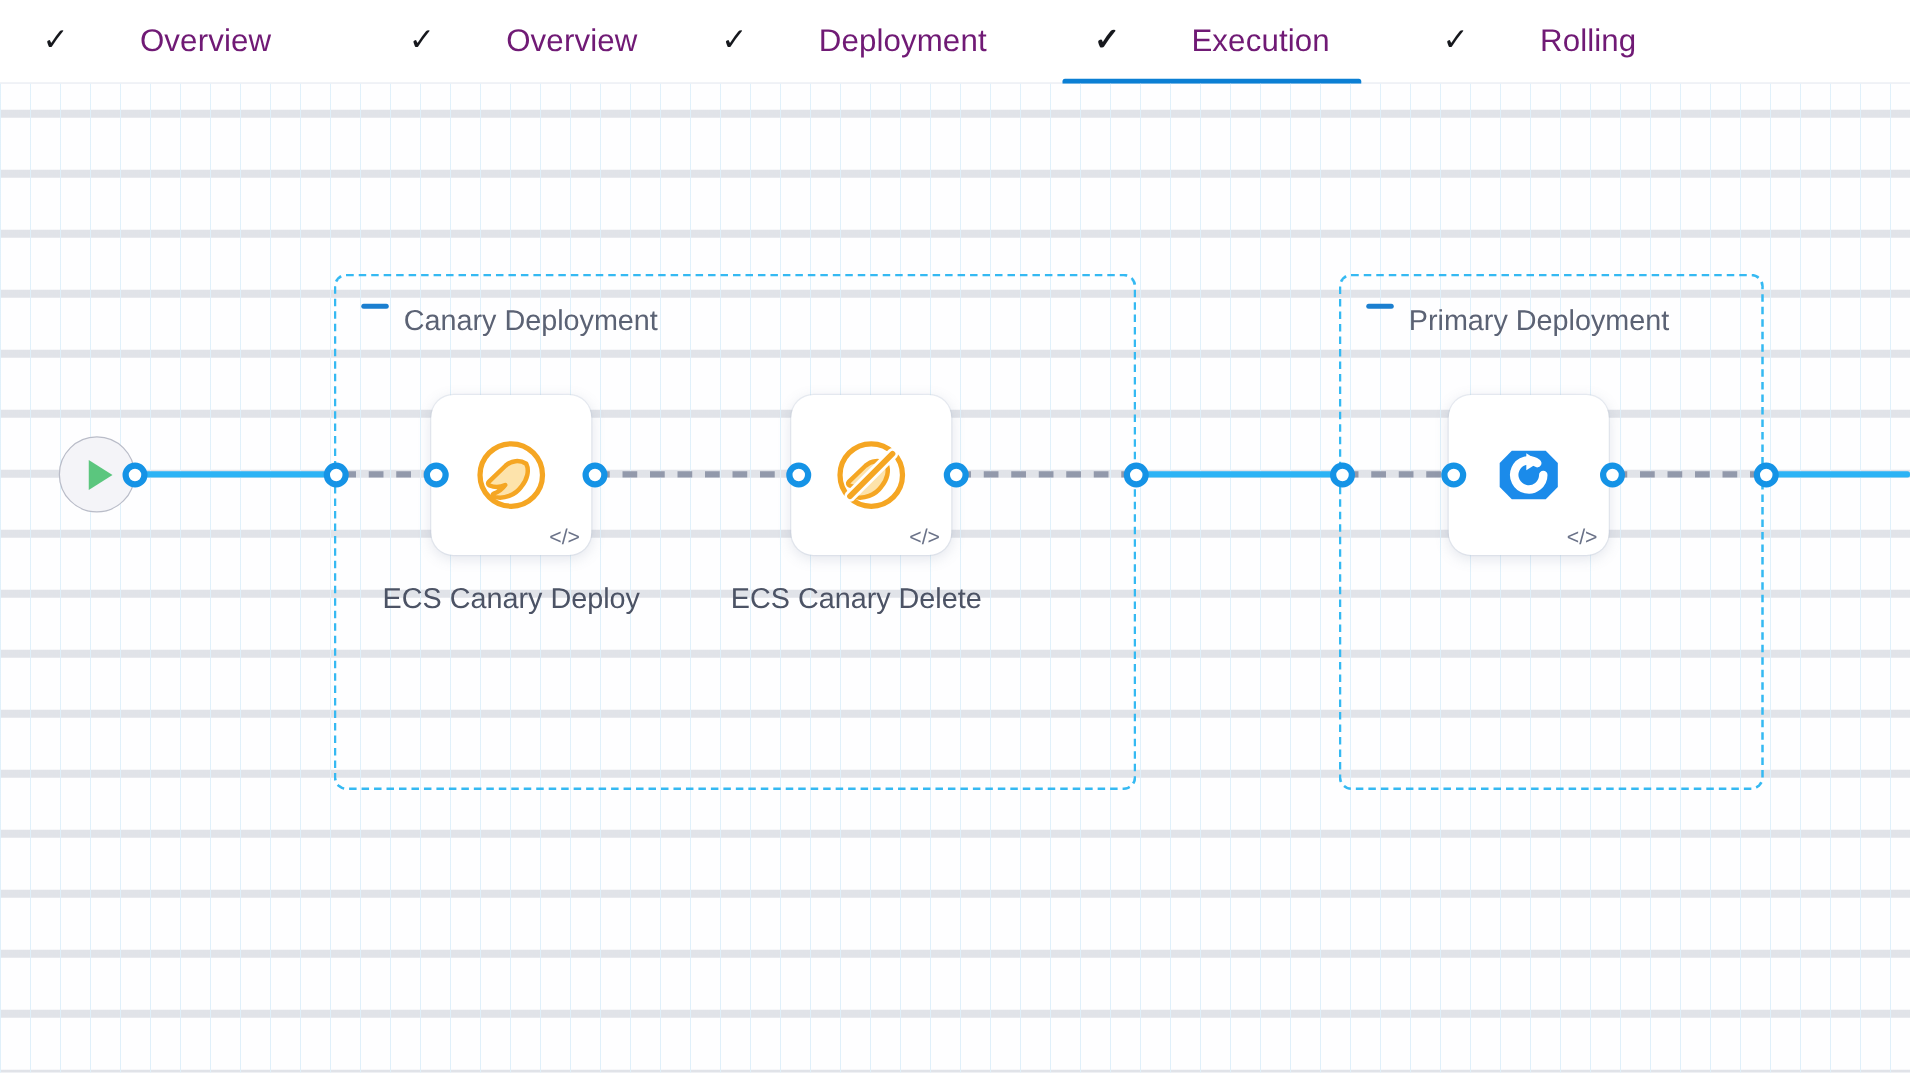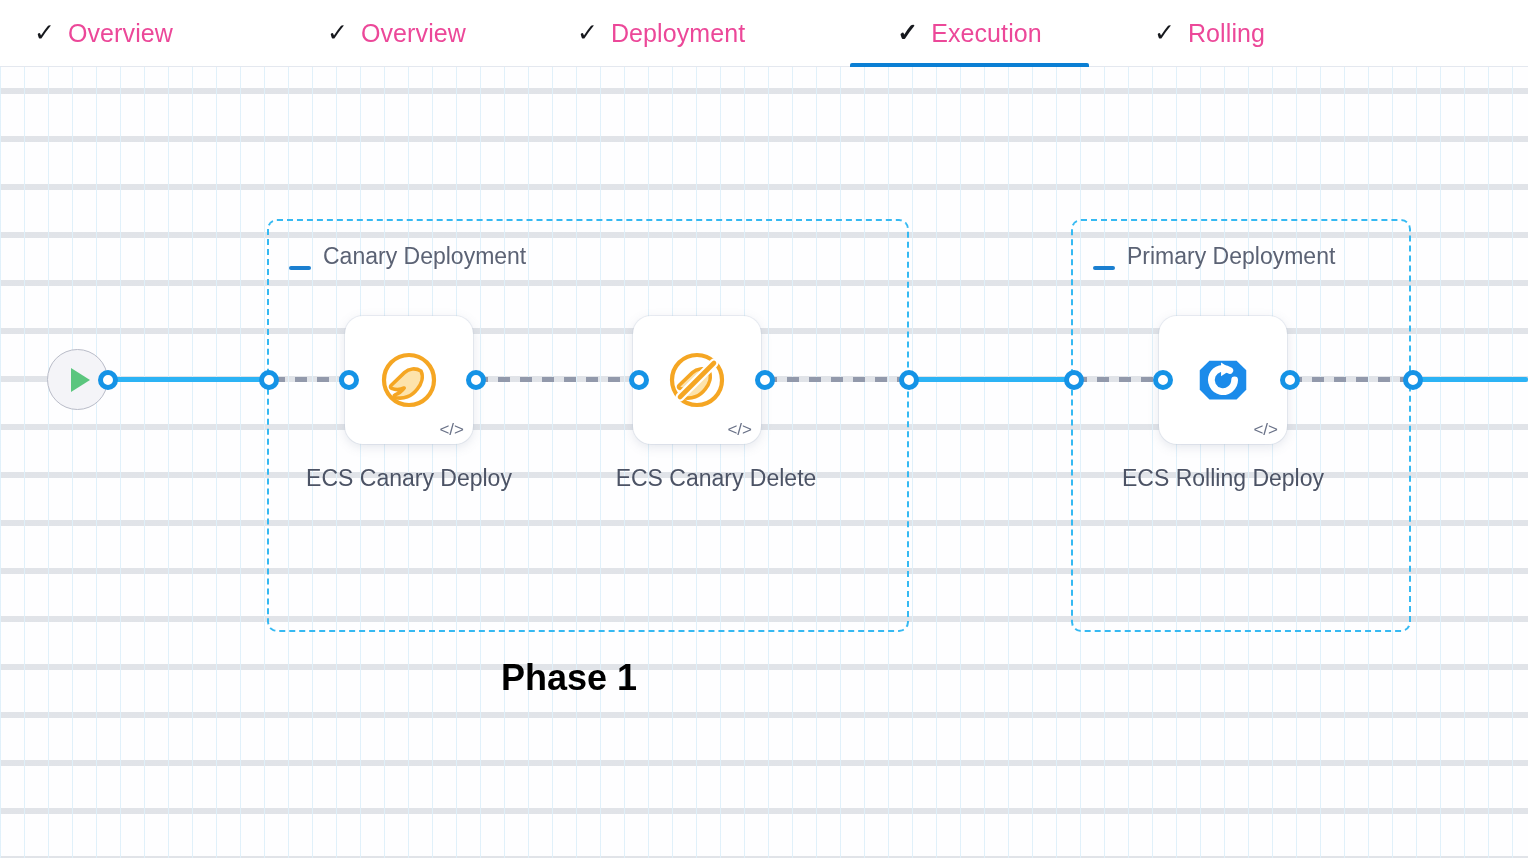--- a/index.html
+++ b/index.html
@@ -38,23 +38,24 @@
   .tab .check {
     font-size: 25px;
     line-height: 1;
     color: #16181d;
     font-weight: 400;
     display: inline-block;
     transform: translateY(-1px);
   }
   .tab .tab-label {
     font-size: 25px;
-    color: #ec4899;
+    color: #701a75;
     letter-spacing: 0.1px;
     white-space: nowrap;
+    margin-left: 44px;
   }
   .tab.active .tab-label { font-weight: normal; }
   .tab.active .check { font-weight: bold; }
   .tab .underline {
     position: absolute;
     left: 0;
     right: 0;
     bottom: 0;
     height: 4px;
     background: #0b7fd4;
@@ -140,21 +141,21 @@
     border-radius: 10px;
     box-sizing: border-box;
     background: transparent;
     z-index: 2;
   }
   .group-header {
     position: absolute;
     top: 24px;
     left: 22px;
     display: flex;
-    align-items: flex-end;
+    align-items: flex-start;
     gap: 12px;
     z-index: 3;
     cursor: pointer;
   }
   .group-collapse {
     display: inline-block;
     width: 22px;
     height: 4px;
     background: #1b7fd0;
     border-radius: 2px;
@@ -319,30 +320,28 @@
                  C44.9 35.5 46.6 28.4 44 23z" fill="#fde3ab"></path>
         <path d="M44 23c-5.4-3.4-12-2.6-16.6 1.6L14 37.5c-0.9 0.9-0.6 2.4 0.6 2.9 4 1.6 8.6 1.5 12.6-0.4
                  -2.3 3.2-5.5 5.6-9.2 6.9-1.3 0.5-1.2 2.3 0.1 2.6 8.3 2 17-1.2 22-8.2
                  C44.9 35.5 46.6 28.4 44 23z" fill="none" stroke="#f5a623" stroke-width="3.6" stroke-linejoin="round"></path>
         <line x1="15" y1="49" x2="49" y2="15" stroke="#ffffff" stroke-width="9" stroke-linecap="round"></line>
         <line x1="15" y1="49" x2="49" y2="15" stroke="#f5a623" stroke-width="4.6" stroke-linecap="round"></line>
       </svg>
     </div>
     <span class="code-badge">&lt;/&gt;</span>
   </div>
-  <div class="node-label" style="left:601px;top:391px;">ECS Canary Delete</div>
+  <div class="node-label" style="left:570px;top:391px;">ECS Canary Delete</div>
 
   <div class="node" style="left:1159px;top:249px;">
     <div class="node-icon-wrap">
       <svg width="62" height="62" viewBox="0 0 64 64">
         <path d="M18 12h28l10 10v20L46 52H18L8 42V22z" fill="#1b8bea"></path>
         <path d="M44 32a12 12 0 1 1-5-9.8" fill="none" stroke="#ffffff" stroke-width="7" stroke-linecap="round"></path>
         <path d="M30 14l11 7-11 7z" fill="#ffffff"></path>
         <path d="M44 30v10" stroke="#1b8bea" stroke-width="0"></path>
       </svg>
     </div>
     <span class="code-badge">&lt;/&gt;</span>
   </div>
-  <div class="node-label" style="left:1108px;top:391px;">ECS Rolling Deploy</div>
-
-  <div class="phase-caption" style="left:429px;top:590px;width:280px;">Phase 1</div>
+
 
 </div>
 
 </body></html>

